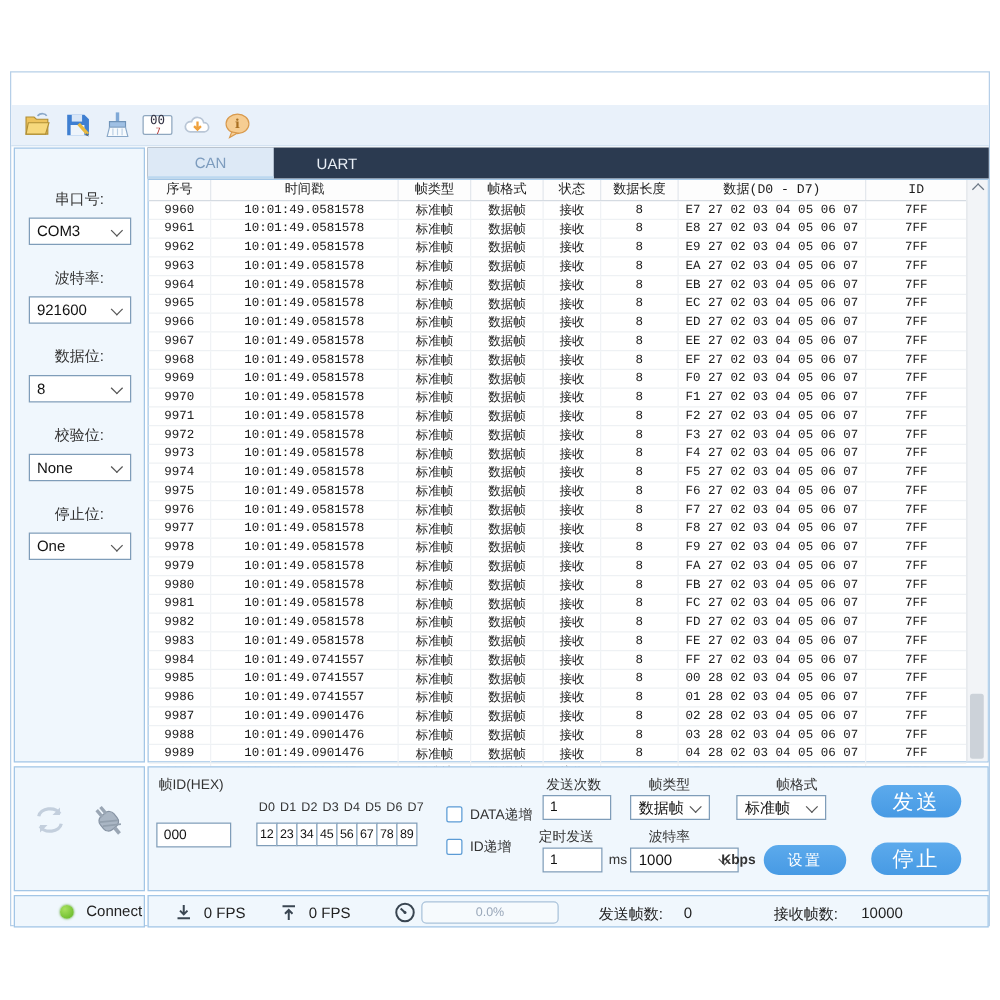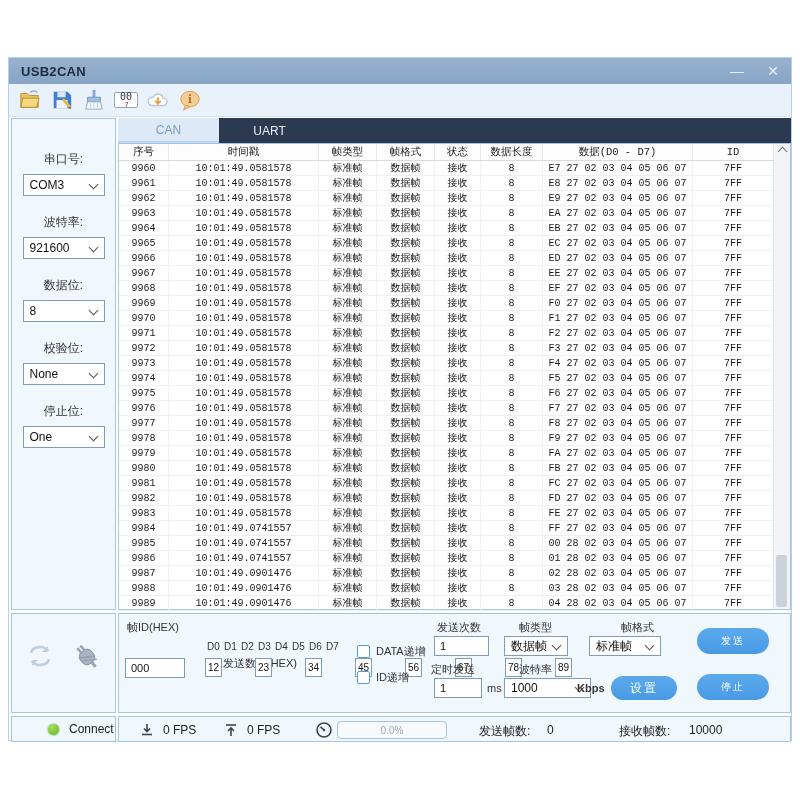--- a/index.html
+++ b/index.html
@@ -74,42 +74,35 @@
   .field { background:#fff; border:1px solid #7f9db9; height:20px; font-size:11px; color:#111;
     display:flex; align-items:center; padding-left:5px; }
   .byte-row { display:flex; }
   .byte-label { width:17px; text-align:center; font-size:10px; color:#333; }
   .byte-input { width:17px; height:19px; background:#fff; border:1px solid #7f9db9; margin-left:-1px;
     font-size:10px; color:#111; display:flex; align-items:center; justify-content:center; }
   .byte-input:first-child { margin-left:0; }
   .checkrow { display:flex; align-items:center; gap:6px; }
   .checkbox { width:13px; height:13px; background:#fff; border:1px solid #5b9bd5; border-radius:2px; }
   .pill { background:linear-gradient(#5caaec,#479ae4); color:#fff; border:none; border-radius:13px;
-    font-size:10px; display:flex; align-items:center; justify-content:center; letter-spacing:2px; }
+    font-size:17px; display:flex; align-items:center; justify-content:center; letter-spacing:2px; }
 
   
   .status-panel { left:109px; top:658px; width:673px; height:26px; }
   .status-panel .abs { position:absolute; font-size:12px; color:#222; }
   .progress { position:absolute; left:218px; top:4px; width:110px; height:18px; background:#f6fafd;
     border:1px solid #a9c2da; border-radius:4px; display:flex; align-items:center; justify-content:center;
     font-size:10px; color:#9aa8ba; }
   .stat-label { color:#222; }
 </style>
 </head>
 <body>
 
 <div class="window">
 
-  <div class="titlebar">
-    <span class="title">USB2CAN</span>
-    <div class="win-controls">
-      <span class="win-btn">—</span>
-      <span class="win-btn">✕</span>
-    </div>
-  </div>
 
   <div class="toolbar">
     <div class="tool-btn">
       <svg viewBox="0 0 24 24">
         <path d="M2 5h7l2 2h10v13H2z" fill="#eec35c" stroke="#b08f35" stroke-width="1"></path>
         <path d="M4 10h18l-3 10H2z" fill="#f7d87c" stroke="#b08f35" stroke-width="1"></path>
         <path d="M12 4c3-3 7-2 8 0" fill="none" stroke="#8aa8c8" stroke-width="1.4"></path>
       </svg>
     </div>
     <div class="tool-btn">
@@ -566,21 +559,21 @@
       <span class="byte-label">D2</span>
       <span class="byte-label">D3</span>
       <span class="byte-label">D4</span>
       <span class="byte-label">D5</span>
       <span class="byte-label">D6</span>
       <span class="byte-label">D7</span>
     </div>
 
     <div class="abs field" style="left:6px;top:44px;width:60px;">000</div>
 
-    <div class="abs byte-row" style="left:86px;top:44px;gap:34px;">
+    <div class="abs byte-row" style="left:86px;top:44px;">
       <span class="byte-input">12</span>
       <span class="byte-input">23</span>
       <span class="byte-input">34</span>
       <span class="byte-input">45</span>
       <span class="byte-input">56</span>
       <span class="byte-input">67</span>
       <span class="byte-input">78</span>
       <span class="byte-input">89</span>
     </div>
 

